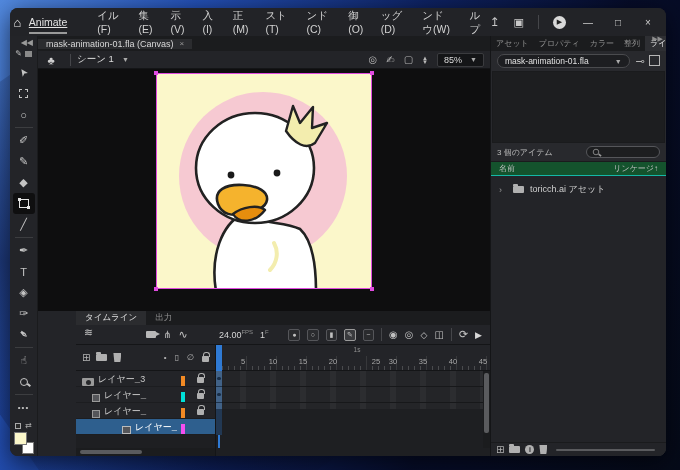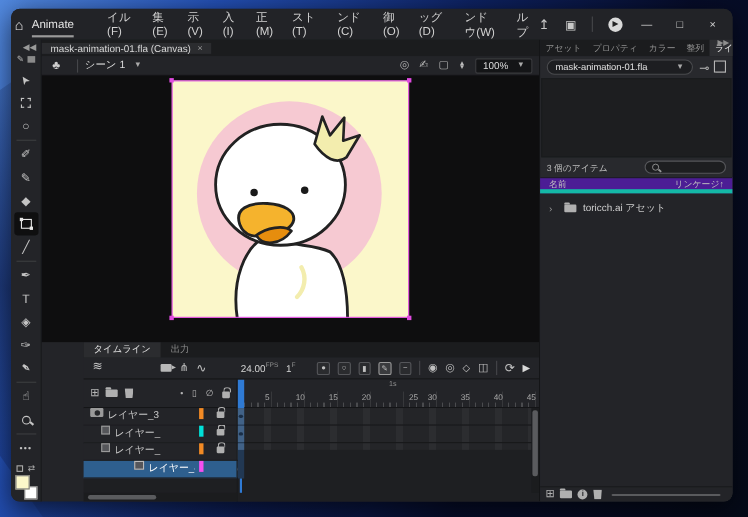--- a/index.html
+++ b/index.html
@@ -14,21 +14,21 @@
   .wp-streak { position:absolute; background:linear-gradient(60deg, transparent, rgba(10,20,60,.55), transparent); transform:rotate(-35deg); }
 
   
   .win { position:absolute; left:10px; top:8px; width:656px; height:448px;
     background:#232428; border-radius:8px; overflow:hidden;
     box-shadow:0 6px 24px rgba(0,0,0,.6); display:flex; flex-direction:column; }
 
   
   .menubar { height:28px; background:#222327; display:flex; align-items:center; font-size:10.5px; color:#d2d2d2; flex:0 0 auto; }
   .home { width:26px; text-align:center; font-size:13px; color:#e8e8e8; }
-  .appname { padding:0 10px 0 4px; margin-right:6px; position:relative; color:#e3e3e3; }
+  .appname { padding:0 10px 0 4px; margin-right:6px; position:relative; color:#e3e3e3;text-decoration:underline; }
   .appname::after { content:""; position:absolute; left:4px; right:10px; bottom:-6px; height:2px; background:#9a9a9a; }
   .menus { display:flex; gap:17px; margin-left:14px; }
   .menus span { cursor:default; }
   .mb-right { margin-left:auto; display:flex; align-items:center; gap:14px; padding-right:10px; }
   .ic-share { font-size:12px; color:#c8c8c8; }
   .ic-ws { font-size:11px; color:#c8c8c8; }
   .ic-playcirc { width:13px; height:13px; border-radius:50%; background:#d9d9d9; color:#222; font-size:7px;
     display:flex; align-items:center; justify-content:center; }
   .mb-div { width:1px; height:14px; background:#45464a; }
   .winbtn { font-size:10px; color:#cfcfcf; width:16px; text-align:center; }
@@ -97,21 +97,21 @@
   .tl-body { flex:1; display:flex; min-height:0; position:relative; }
   .tl-left { width:140px; border-right:1px solid #141517; display:flex; flex-direction:column; flex:0 0 auto; }
   .layerbar { height:26px; display:flex; align-items:center; gap:6px; padding:0 6px; border-bottom:1px solid #141517; color:#b5b5b5; font-size:10px; }
   .ic-folder { width:11px; height:7px; background:#b0b0b0; position:relative; border-radius:1px; display:inline-block; }
   .ic-folder::before { content:""; position:absolute; top:-2px; left:0; width:5px; height:2px; background:#b0b0b0; border-radius:1px 1px 0 0; }
   .ic-trash { width:8px; height:9px; background:#b0b0b0; position:relative; border-radius:0 0 1px 1px; display:inline-block; clip-path:polygon(0 0,100% 0,88% 100%,12% 100%); }
   .ic-trash::before { content:""; position:absolute; top:-2px; left:-1px; width:10px; height:1.5px; background:#b0b0b0; }
   .ic-lock { width:7px; height:6px; background:#b0b0b0; border-radius:1px; position:relative; display:inline-block; margin-top:3px; }
   .ic-lock::before { content:""; position:absolute; top:-4px; left:1px; width:5px; height:4px; border:1.5px solid #b0b0b0; border-bottom:none; border-radius:3px 3px 0 0; }
   .lb-right { margin-left:auto; display:flex; gap:8px; align-items:center; font-size:8px; }
-  .lrow { height:16px; display:flex; align-items:flex-start; gap:4px; padding:0 4px 0 6px; border-bottom:1px solid #1c1d20; font-size:9px; color:#c8c8c8; background:#232428; }
+  .lrow { height:16px; display:flex; align-items:flex-end; gap:4px; padding:0 4px 0 6px; border-bottom:1px solid #1c1d20; font-size:9px; color:#c8c8c8; background:#232428;font-family:Liberation Mono, monospace; }
   .lrow.selrow { background:#2e5f8e; color:#fff;padding-left:40px; }
   .lic { flex:0 0 auto; }
   .lic-mask { width:12px; height:8px; background:#9a9a9a; border-radius:1px; position:relative; }
   .lic-mask::after { content:""; position:absolute; left:3.5px; top:1.5px; width:5px; height:5px; background:#26272a; border-radius:50%; }
   .lic-masked { width:8px; height:8px; border:1px solid #9a9a9a; background:#55565a; margin-left:10px; }
   .lic-norm { width:9px; height:8px; border:1px solid #bbb; background:#55565a; margin-left:6px; }
   .lname { flex:1; overflow:hidden; white-space:nowrap; }
   .lswatch { width:4px; height:10px; flex:0 0 auto; }
   .lockslot { width:22px; text-align:center; flex:0 0 auto; }
   .tl-filler { flex:1; background:#1e1f22; }
@@ -151,21 +151,21 @@
   .lib-select { flex:1; height:14px; background:#1d1e21; border:1px solid #4a4b4e; border-radius:7px; display:flex; align-items:center; padding:0 7px; font-size:8.5px; color:#e0e0e0; gap:4px; }
   .lib-select .t { flex:1; overflow:hidden; white-space:nowrap; }
   .ic-pin { font-size:11px; color:#b5b5b5; }
   .ic-copy { width:9px; height:9px; border:1px solid #b5b5b5; position:relative; }
   .ic-copy::before { content:""; position:absolute; left:-3px; top:-3px; width:9px; height:9px; border:1px solid #b5b5b5; background:#28292d; }
   .lib-preview { height:72px; background:#1d1e20; border:1px solid #1a1b1d; margin:0 1px; flex:0 0 auto; }
   .lib-meta { height:18px; display:flex; align-items:center; padding:0 6px; gap:6px; font-size:8px; color:#bdbdbd; flex:0 0 auto;text-align:right; }
   .searchbox { margin-left:auto; width:74px; height:12px; border:1px solid #55565a; border-radius:6px; background:#1d1e20; display:flex; align-items:center; padding:0 5px; gap:4px; }
   .searchbox .ic-zoomglass { transform:scale(.8); border-color:#9a9a9a; }
   .searchbox .ic-zoomglass::after { background:#9a9a9a; }
-  .lib-cols { height:15px; background:#4c1d95; border-top:1px solid #1a1b1d; border-bottom:4px solid #14b8a6; display:flex; align-items:center; padding:0 8px; font-size:8px; color:#c0c0c0; flex:0 0 auto;gap:36px; }
+  .lib-cols { height:15px; background:#14532d; border-top:1px solid #1a1b1d; border-bottom:1px solid #14b8a6; display:flex; align-items:center; padding:0 8px; font-size:8px; color:#c0c0c0; flex:0 0 auto;gap:36px; }
   .lib-cols .link { margin-left:auto; }
   .lib-list { flex:1; background:#232428; padding-top:4px; }
   .librow { height:19px; display:flex; align-items:center; gap:6px; padding:0 8px; font-size:9px; color:#cfcfcf; }
   .librow .disc { width:8px; color:#9a9a9a; font-size:9px; }
   .ic-sym { width:9px; height:9px; background:#8f8f8f; clip-path:polygon(0 30%,55% 30%,55% 0,100% 45%,100% 100%,0 100%); }
   .lib-bottom { height:14px; display:flex; align-items:center; gap:5px; padding:0 5px; background:#232428; border-top:1px solid #1a1b1d; color:#b0b0b0; font-size:9px; flex:0 0 auto; }
   .ic-info { width:9px; height:9px; border-radius:50%; background:#b0b0b0; color:#232428; font-size:7px; font-weight:bold; display:flex; align-items:center; justify-content:center; }
   .lib-scrollline { flex:1; height:2px; background:#5a5b5e; margin:0 6px 0 4px; border-radius:1px; }
 </style>
 </head>
@@ -268,21 +268,21 @@
         </div>
         <div class="eb-right">
           <span class="eb-ic">◎</span>
           <span class="eb-ic">✍</span>
           <span class="eb-ic">▢</span>
           <span class="stepper">
               <span>▲</span>
               <span>▼</span>
             </span>
           <div class="zoombox">
-            <span>100%</span>
+            <span>85%</span>
             <span class="chev">▼</span>
           </div>
         </div>
       </div>
 
       <div class="stagearea">
         <div class="stage">
           <svg width="216" height="216" viewBox="0 0 216 216">
             <rect x="0" y="0" width="216" height="216" fill="#fbf7ca"></rect>
             <circle cx="107" cy="103" r="84" fill="#f6c9d2"></circle>

